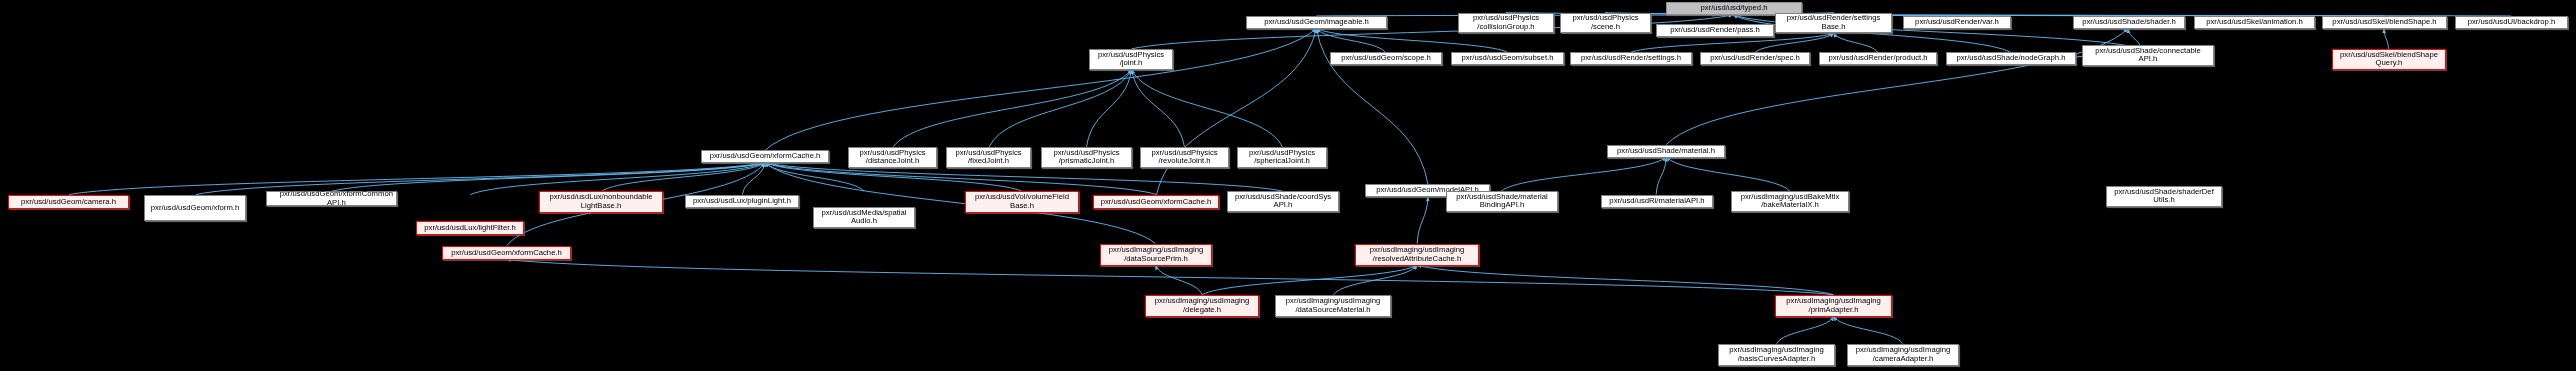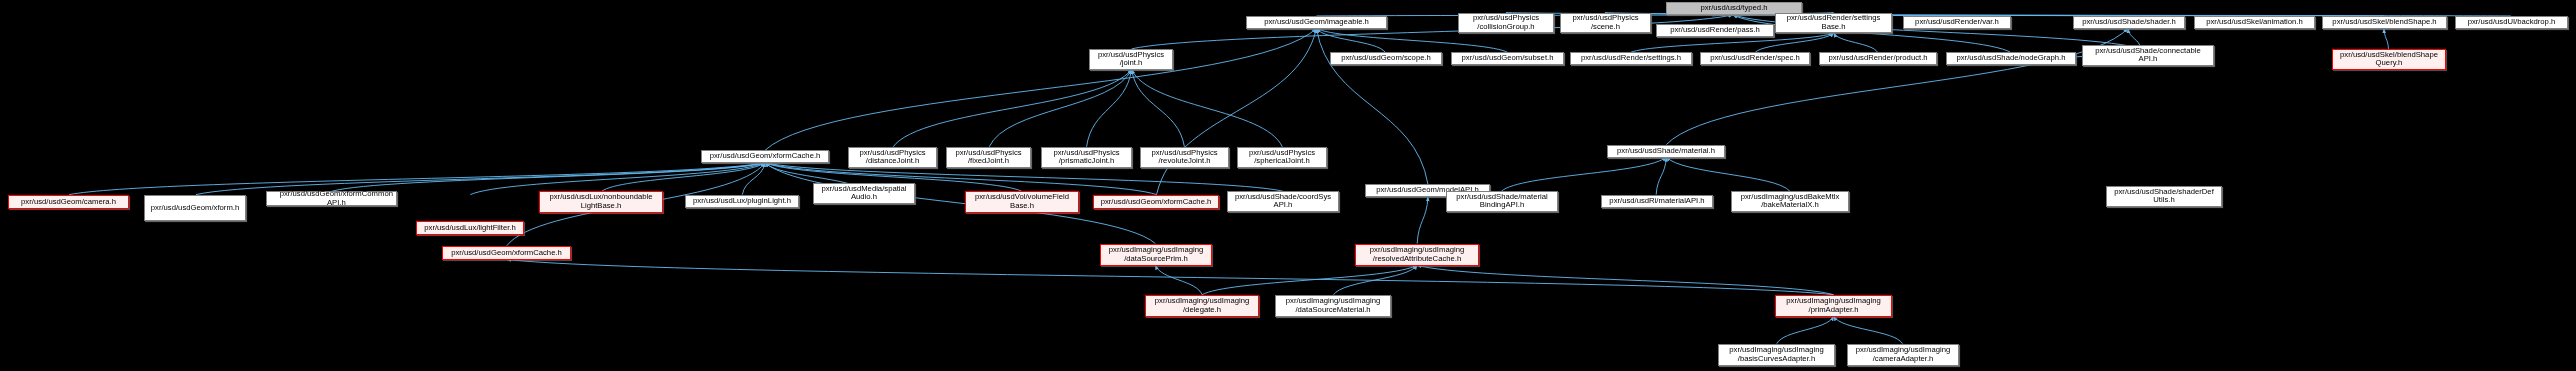--- a/index.html
+++ b/index.html
@@ -123,21 +123,21 @@
     <div class="node" style="left: 2106px; top: 186px; width: 116px; height: 20.5px;"><span>pxr/usd/usdShade/shaderDef
 Utils.h</span></div>
     <div class="node hl" style="left: 8px; top: 195px; width: 121px; height: 13.7px;"><span>pxr/usd/usdGeom/camera.h</span></div>
     <div class="node" style="left: 144px; top: 195px; width: 102px; height: 26px;"><span>pxr/usd/usdGeom/xform.h</span></div>
     <div class="node" style="left: 266px; top: 191px; width: 131px; height: 15px; padding-left: 12px;"><span>pxr/usd/usdGeom/xformCommon
 API.h</span></div>
     <div class="node hl" style="left: 416px; top: 195px; width: 108px; height: 13.7px; margin-top: 26px;"><span>pxr/usd/usdLux/lightFilter.h</span></div>
     <div class="node hl" style="left: 539px; top: 191px; width: 124px; height: 21.6px;"><span>pxr/usd/usdLux/nonboundable
 LightBase.h</span></div>
     <div class="node" style="left: 685px; top: 195px; width: 114px; height: 12.5px;"><span>pxr/usd/usdLux/pluginLight.h</span></div>
-    <div class="node" style="left: 813px; top: 183px; width: 102px; height: 20.5px;"><span>pxr/usd/usdMedia/spatial
+    <div class="node" style="left: 813px; top: 207px; width: 102px; height: 20.5px;"><span>pxr/usd/usdMedia/spatial
 Audio.h</span></div>
     <div class="node hl" style="left: 965px; top: 191px; width: 114px; height: 21.6px;"><span>pxr/usd/usdVol/volumeField
 Base.h</span></div>
     <div class="node hl" style="left: 1093px; top: 195px; width: 126px; height: 13.7px;"><span>pxr/usd/usdGeom/xformCache.h</span></div>
     <div class="node" style="left: 1227px; top: 191px; width: 112px; height: 20.5px;"><span>pxr/usd/usdShade/coordSys
 API.h</span></div>
     <div class="node" style="left: 1446px; top: 191px; width: 112px; height: 20.5px;"><span>pxr/usd/usdShade/material
 BindingAPI.h</span></div>
     <div class="node" style="left: 1601px; top: 195px; width: 112px; height: 12.5px;"><span>pxr/usd/usdRi/materialAPI.h</span></div>
     <div class="node" style="left: 1731px; top: 191px; width: 118px; height: 20.5px;"><span>pxr/usdImaging/usdBakeMtlx

